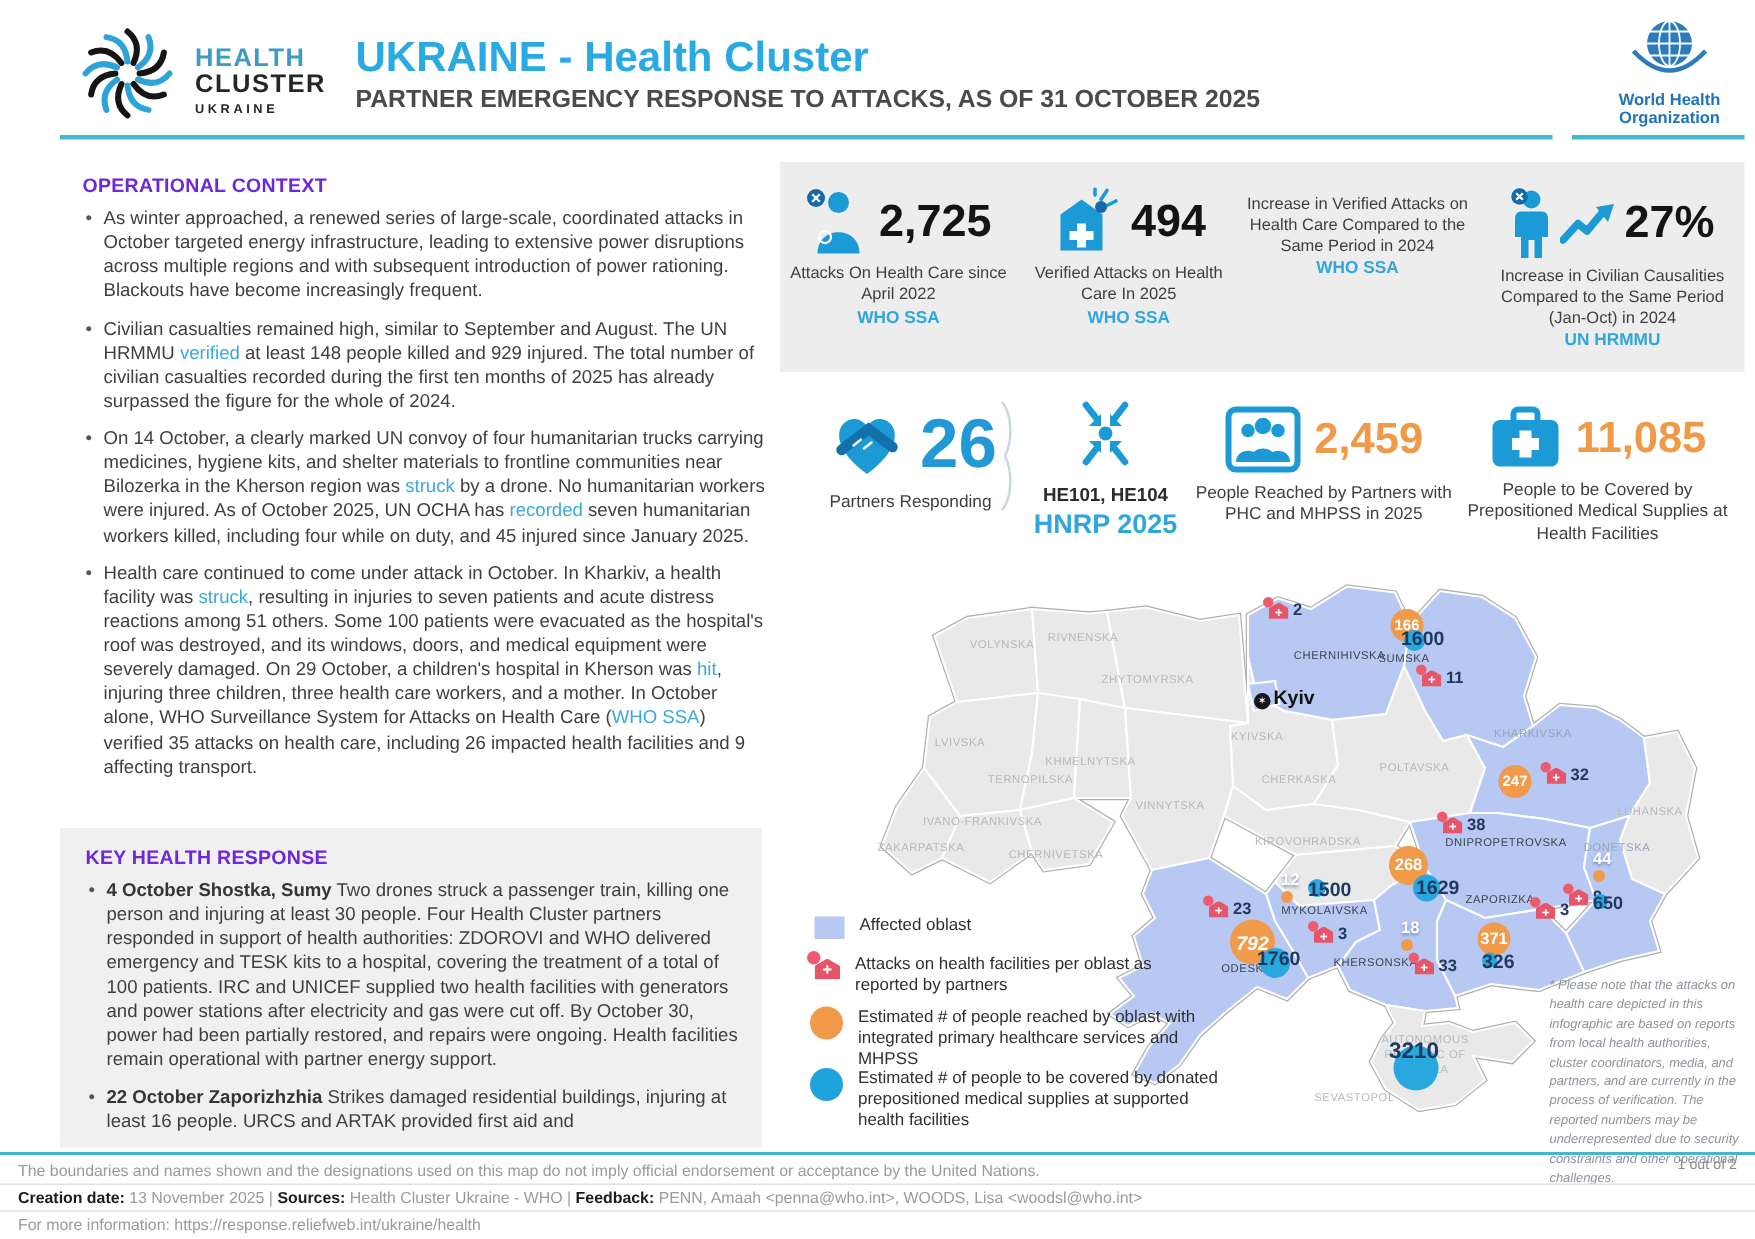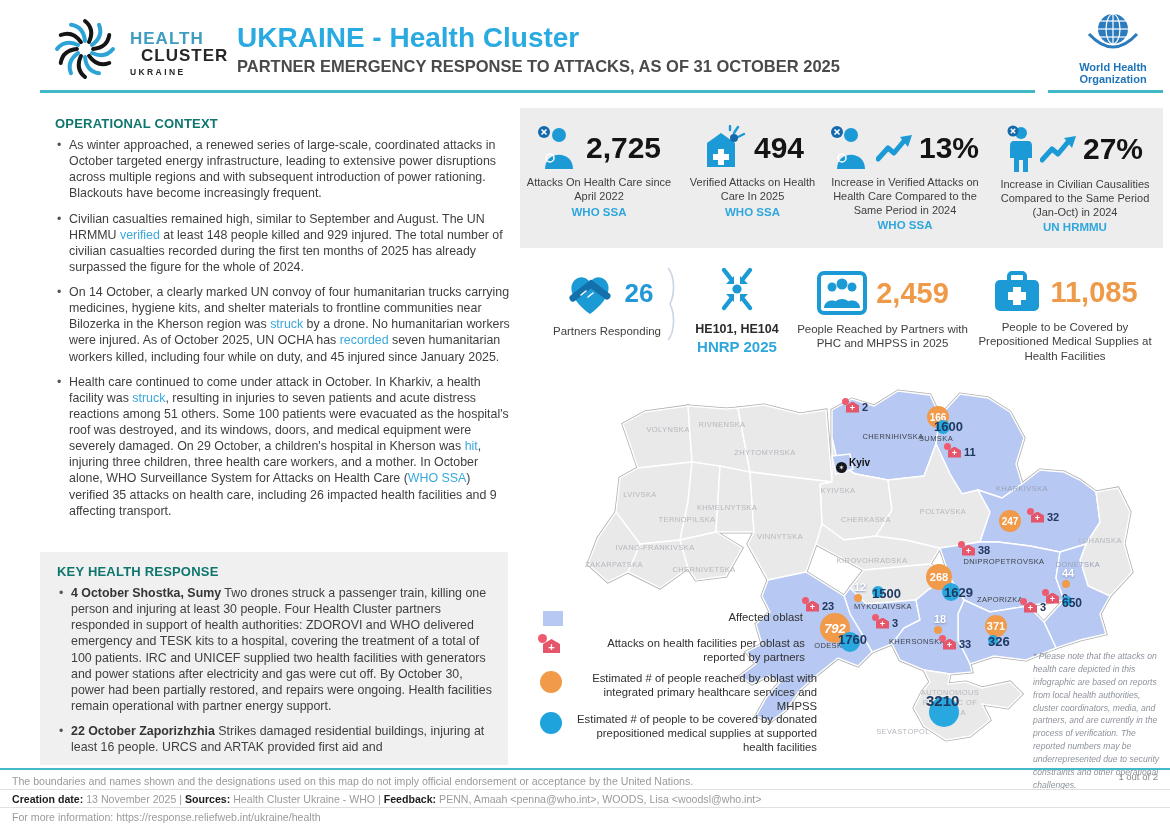--- a/index.html
+++ b/index.html
@@ -3,60 +3,60 @@
 <meta charset="utf-8">
 <style>
   html,body{margin:0;padding:0;background:#fff;}
   .page{position:relative;width:1170px;height:826px;background:#fff;overflow:hidden;
         font-family:"Liberation Sans",sans-serif;color:#3d3d3d;}
   .abs{position:absolute;}
 
   
   .hc-logo-text{line-height:1.02;}
   .hc-l1{font-size:17px;font-weight:bold;color:#3d9cc0;letter-spacing:1px;}
-  .hc-l2{font-size:17px;font-weight:bold;color:#262626;letter-spacing:1px;margin-left:11px;}
+  .hc-l2{font-size:17px;font-weight:bold;color:#262626;letter-spacing:1px;}
   .hc-l3{font-size:8.5px;font-weight:bold;color:#262626;letter-spacing:2.4px;margin-top:3px;}
   .doc-title{font-size:28px;font-weight:bold;color:#29abe2;}
   .doc-subtitle{font-size:16.5px;font-weight:bold;color:#4a4a4a;margin-top:3px;}
   .teal-rule{height:3px;background:#41b9c9;}
   .who-text{font-size:11px;font-weight:bold;color:#1f74b8;text-align:center;line-height:1.05;}
 
   
-  .sec-head{font-size:13px;font-weight:bold;color:#0f766e;letter-spacing:.2px;}
+  .sec-head{font-size:13px;font-weight:bold;color:#6d28d9;letter-spacing:.2px;}
   ul.blist{list-style:none;margin:6px 0 0 0;padding:0;}
   ul.blist li{position:relative;padding-left:14px;margin-bottom:9px;
               font-size:12.4px;line-height:1.3;color:#3f3f3f;}
   ul.blist li::before{content:"•";position:absolute;left:2px;top:0;color:#555;}
   .lnk{color:#3aa8dc;}
   .bld{font-weight:bold;color:#353535;}
   .khr-panel{background:#f0f0f0;}
 
   
   .gray-panel{background:#ededed;}
   .stat1{position:absolute;text-align:center;}
   .stat1 .topline{display:flex;align-items:center;justify-content:center;gap:7px;}
   .stat1 .num{font-size:30px;font-weight:bold;color:#141414;}
   .stat1 .cap{font-size:11px;color:#3f3f3f;line-height:1.25;margin-top:5px;}
   .stat1 .src{font-size:11.5px;font-weight:bold;color:#2fa7dc;margin-top:2px;}
   .stat2 .lbl{font-size:11.5px;color:#3f3f3f;line-height:1.25;text-align:center;margin-top:6px;}
-  .num-blue{font-size:26px;font-weight:bold;color:#2299d6;}
+  .num-blue{font-size:46px;font-weight:bold;color:#2299d6;}
   .num-orange{font-size:29px;font-weight:bold;color:#ef9a49;}
   .hnrp-codes{font-size:12.5px;font-weight:bold;color:#2b2b2b;text-align:center;margin-top:6px;}
-  .hnrp-lbl{font-size:15px;font-weight:bold;color:#2fa7dc;text-align:center;margin-top:2px;}
+  .hnrp-lbl{font-size:18px;font-weight:bold;color:#2fa7dc;text-align:center;margin-top:2px;}
 
   
   .mapsvg polygon{stroke:#fff;stroke-width:1.4;}
   .mapsvg .g{fill:#e9e9e9;}
   .mapsvg .a{fill:#b7c8f2;}
   .mapsvg .under polygon{stroke:#aeaeae;stroke-width:3;fill:#e9e9e9;}
   .olabel{position:absolute;transform:translateX(-50%);font-size:7.5px;letter-spacing:.4px;
           color:#b4b8bd;white-space:nowrap;}
   .olabel.dark{color:#3e434a;}
   .olabel.mid{color:#97a3ba;}
-  .kyivlbl{position:absolute;font-size:10px;font-weight:bold;color:#111;padding-left:37px;}
+  .kyivlbl{position:absolute;font-size:13px;font-weight:bold;color:#111;padding-left:37px;}
   .kyivmark{position:absolute;width:11px;height:11px;border-radius:50%;background:#15151c;
             color:#fff;font-size:7px;line-height:11px;text-align:center;}
   .kyivmark::after{content:"✶";}
   .mbadge{position:absolute;display:flex;align-items:center;}
   .ah{position:relative;width:13px;height:11px;flex:0 0 13px;}
   .ah .hs{position:absolute;left:0;top:0;width:13px;height:11px;background:#e5566b;
           clip-path:polygon(50% 0,100% 36%,100% 100%,0 100%,0 36%);}
   .ah .pl{position:absolute;left:0;width:13px;top:1px;color:#fff;font-weight:bold;
           font-size:9px;text-align:center;line-height:11px;z-index:2;}
   .ah .dt{position:absolute;left:-4px;top:-4px;width:7px;height:7px;border-radius:50%;background:#ef5b6e;}
@@ -66,21 +66,21 @@
   .omini{position:absolute;display:flex;flex-direction:column;align-items:flex-start;}
   .omini .n{color:#fff;font-weight:bold;font-size:11px;text-shadow:0 1px 2px rgba(110,130,180,.85);}
   .omini .d{width:8px;height:8px;border-radius:50%;background:#f09a4a;margin-top:1px;}
   .blub{position:absolute;}
   .blub .bd{position:absolute;border-radius:50%;background:#29a8df;}
   .blub .bn{position:relative;font-weight:bold;color:#1f3a60;z-index:2;}
   .mapnote{font-size:8.6px;font-style:italic;color:#8d939b;line-height:1.5;}
 
   
   .leg-item{position:absolute;display:flex;align-items:flex-start;gap:10px;}
-  .leg-text{font-size:11.3px;color:#2f2f2f;line-height:1.25;text-align:right;}
+  .leg-text{font-size:11.3px;color:#2f2f2f;line-height:1.25;}
   .leg-sq{width:20px;height:15px;background:#b7c8f2;margin-top:1px;}
   .leg-oc{width:22px;height:22px;border-radius:50%;background:#f09a4a;}
   .leg-bc{width:22px;height:22px;border-radius:50%;background:#1ea3dc;}
   .leg-ah{position:relative;width:17px;height:14px;margin-top:3px;}
   .leg-ah .hs{position:absolute;left:0;top:0;width:17px;height:14px;background:#e5566b;
           clip-path:polygon(50% 0,100% 36%,100% 100%,0 100%,0 36%);}
   .leg-ah .pl{position:absolute;left:0;width:17px;top:2px;color:#fff;font-weight:bold;font-size:11px;
           text-align:center;line-height:12px;z-index:2;}
   .leg-ah .dt{position:absolute;left:-5px;top:-5px;width:9px;height:9px;border-radius:50%;background:#ef5b6e;}
 
@@ -195,34 +195,20 @@
         </g>
         <circle cx="33" cy="13" r="4" fill="#1469ac"></circle>
       </svg>
       <span class="num">494</span>
     </div>
     <div class="cap">Verified Attacks on Health Care In 2025</div>
     <div class="src">WHO SSA</div>
   </div>
 
   <div class="stat1" style="left:826px;top:125px;width:158px;">
-    <div class="topline">
-      <svg width="38" height="46" viewBox="0 0 38 46">
-        <circle cx="20" cy="10" r="7" fill="#1b9ad6"></circle>
-        <path d="M6,44 C6,25 34,25 34,44 Z" fill="#1b9ad6"></path>
-        <circle cx="11" cy="33" r="4" fill="none" stroke="#fff" stroke-width="1.5"></circle>
-        <circle cx="6" cy="7" r="6" fill="#1469ac"></circle>
-        <path d="M3.5,4.5 L8.5,9.5 M8.5,4.5 L3.5,9.5" stroke="#fff" stroke-width="1.6"></path>
-      </svg>
-      <svg width="36" height="30" viewBox="0 0 36 30">
-        <path d="M2,26 L12,15 L18,20 L28,8" stroke="#1b9ad6" stroke-width="5" fill="none" stroke-linecap="round" stroke-linejoin="round"></path>
-        <polygon points="24,4 36,2 32,14" fill="#1b9ad6"></polygon>
-      </svg>
-      <span class="num">13%</span>
-    </div>
     <div class="cap">Increase in Verified Attacks on Health Care Compared to the Same Period in 2024</div>
     <div class="src">WHO SSA</div>
   </div>
 
   <div class="stat1" style="left:990px;top:125px;width:170px;">
     <div class="topline">
       <svg width="26" height="48" viewBox="0 0 26 48">
         <circle cx="14" cy="8" r="6" fill="#1b9ad6"></circle>
         <path d="M7,16 h14 q4,0 4,5 l0,12 h-4 l0,14 h-5 l0-12 h-4 l0,12 h-5 l0-14 h-4 l0-12 q0-5 4-5 Z" fill="#1b9ad6"></path>
         <circle cx="6" cy="6" r="5.5" fill="#1469ac"></circle>

